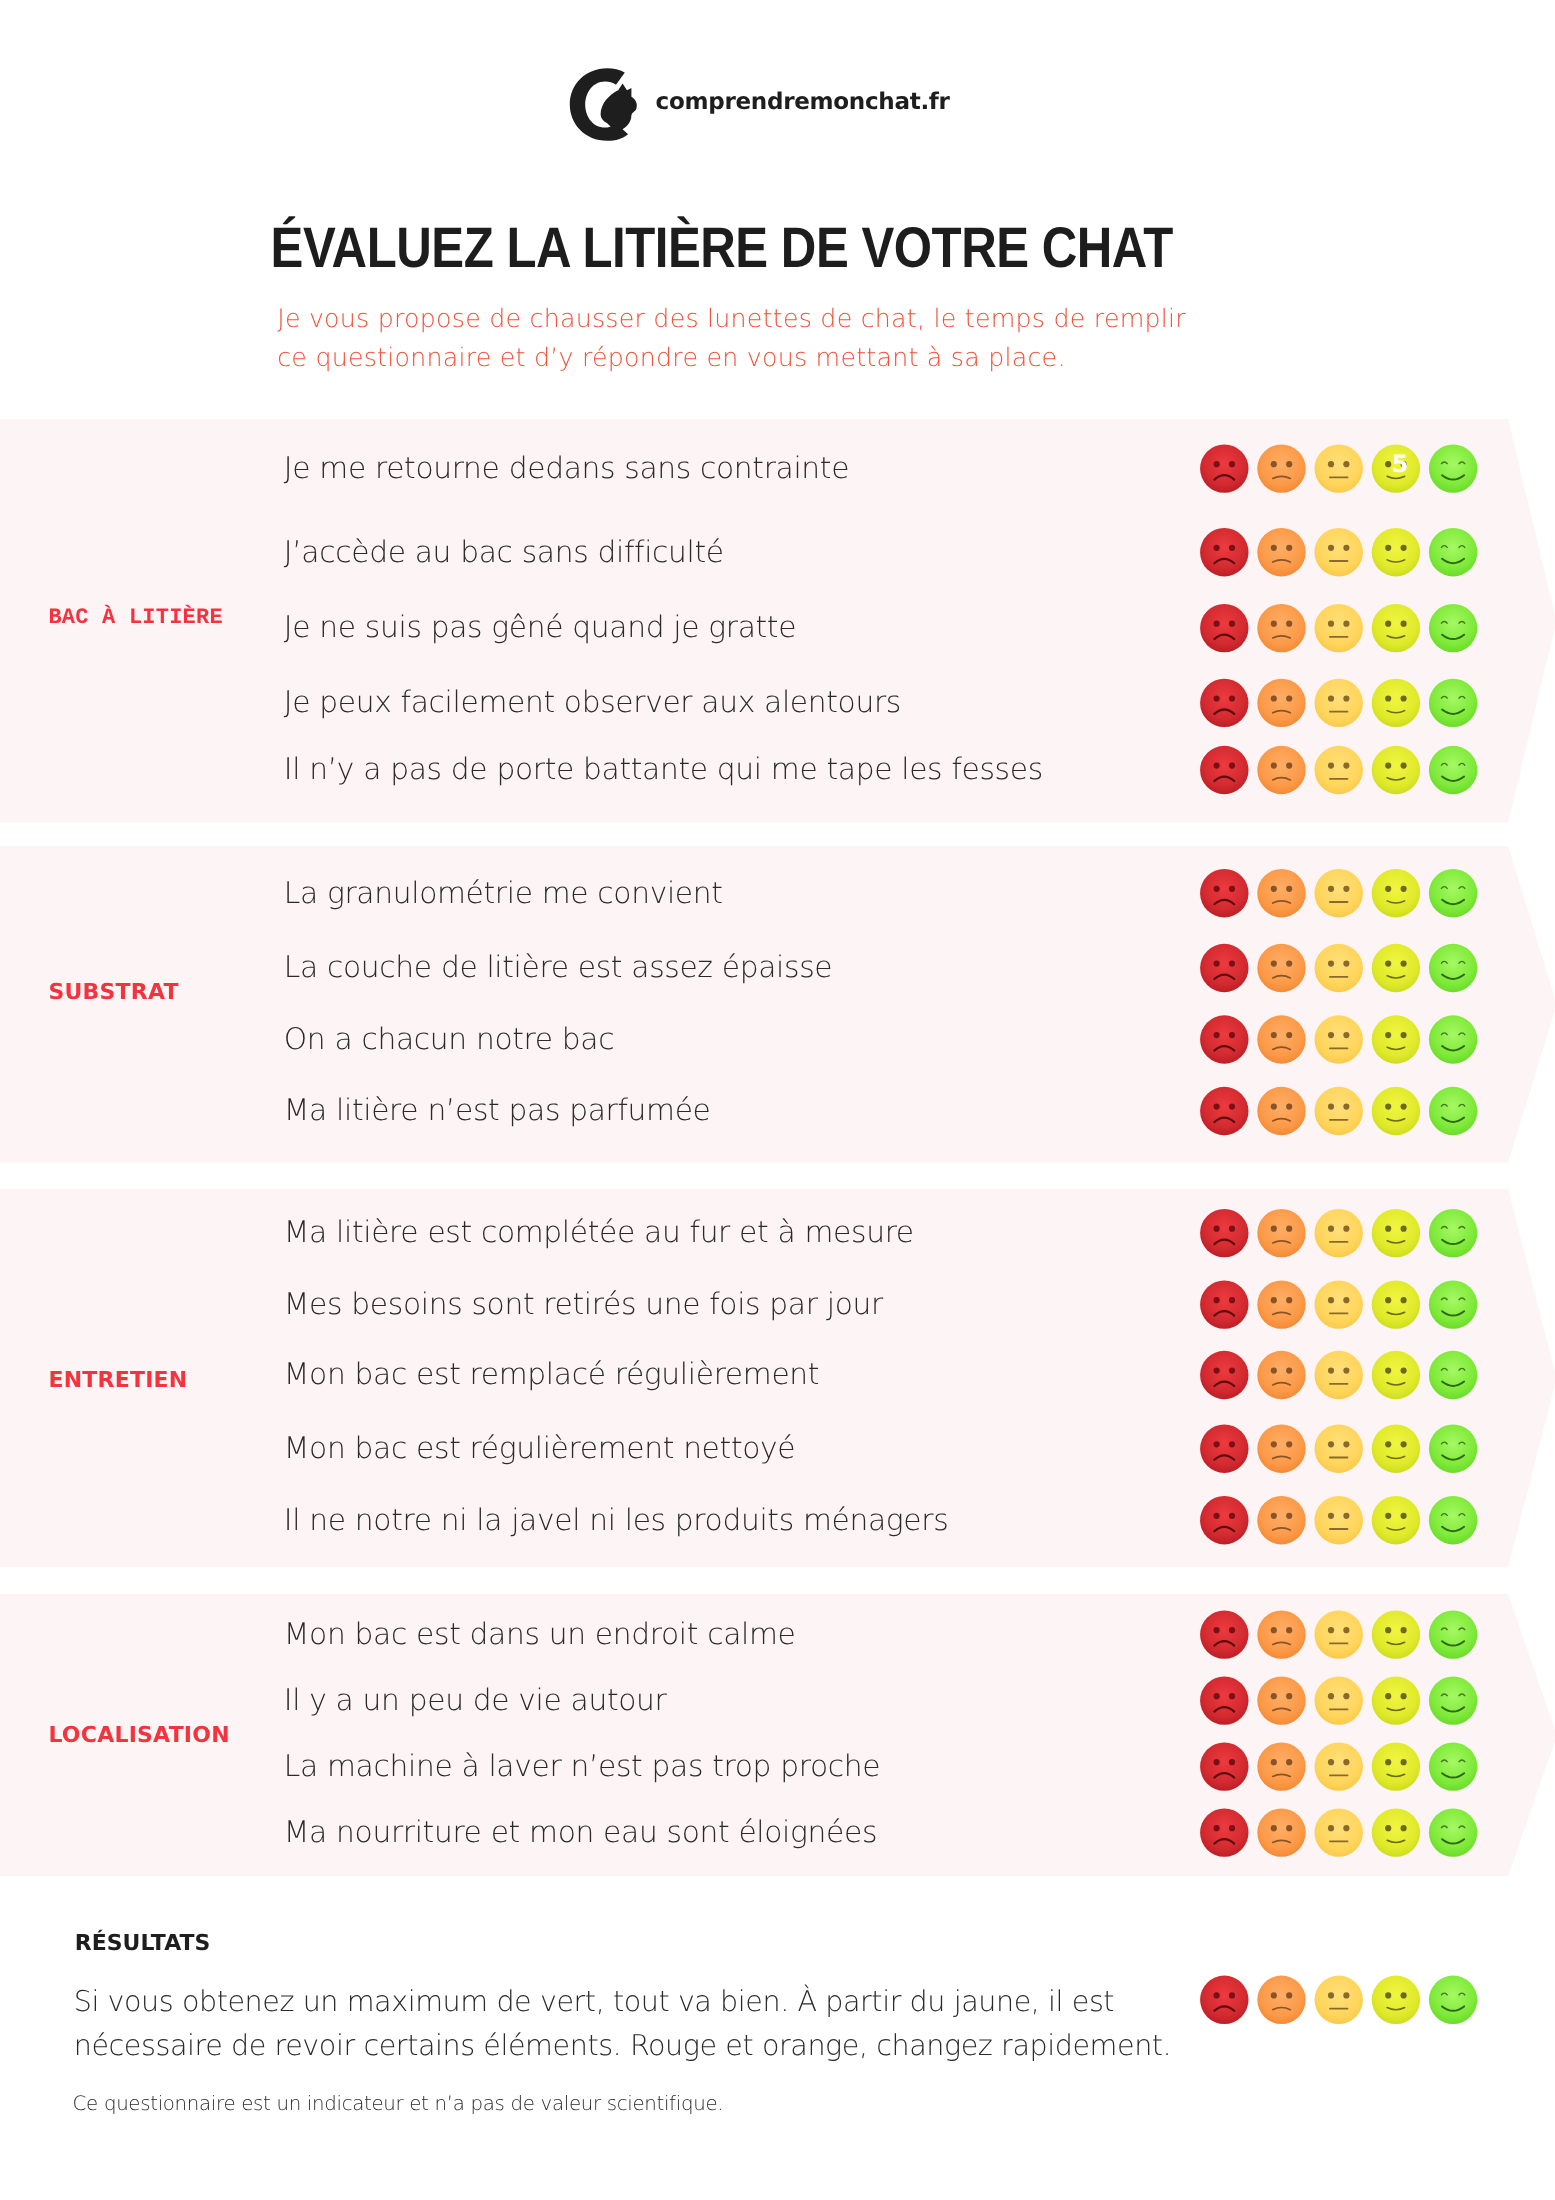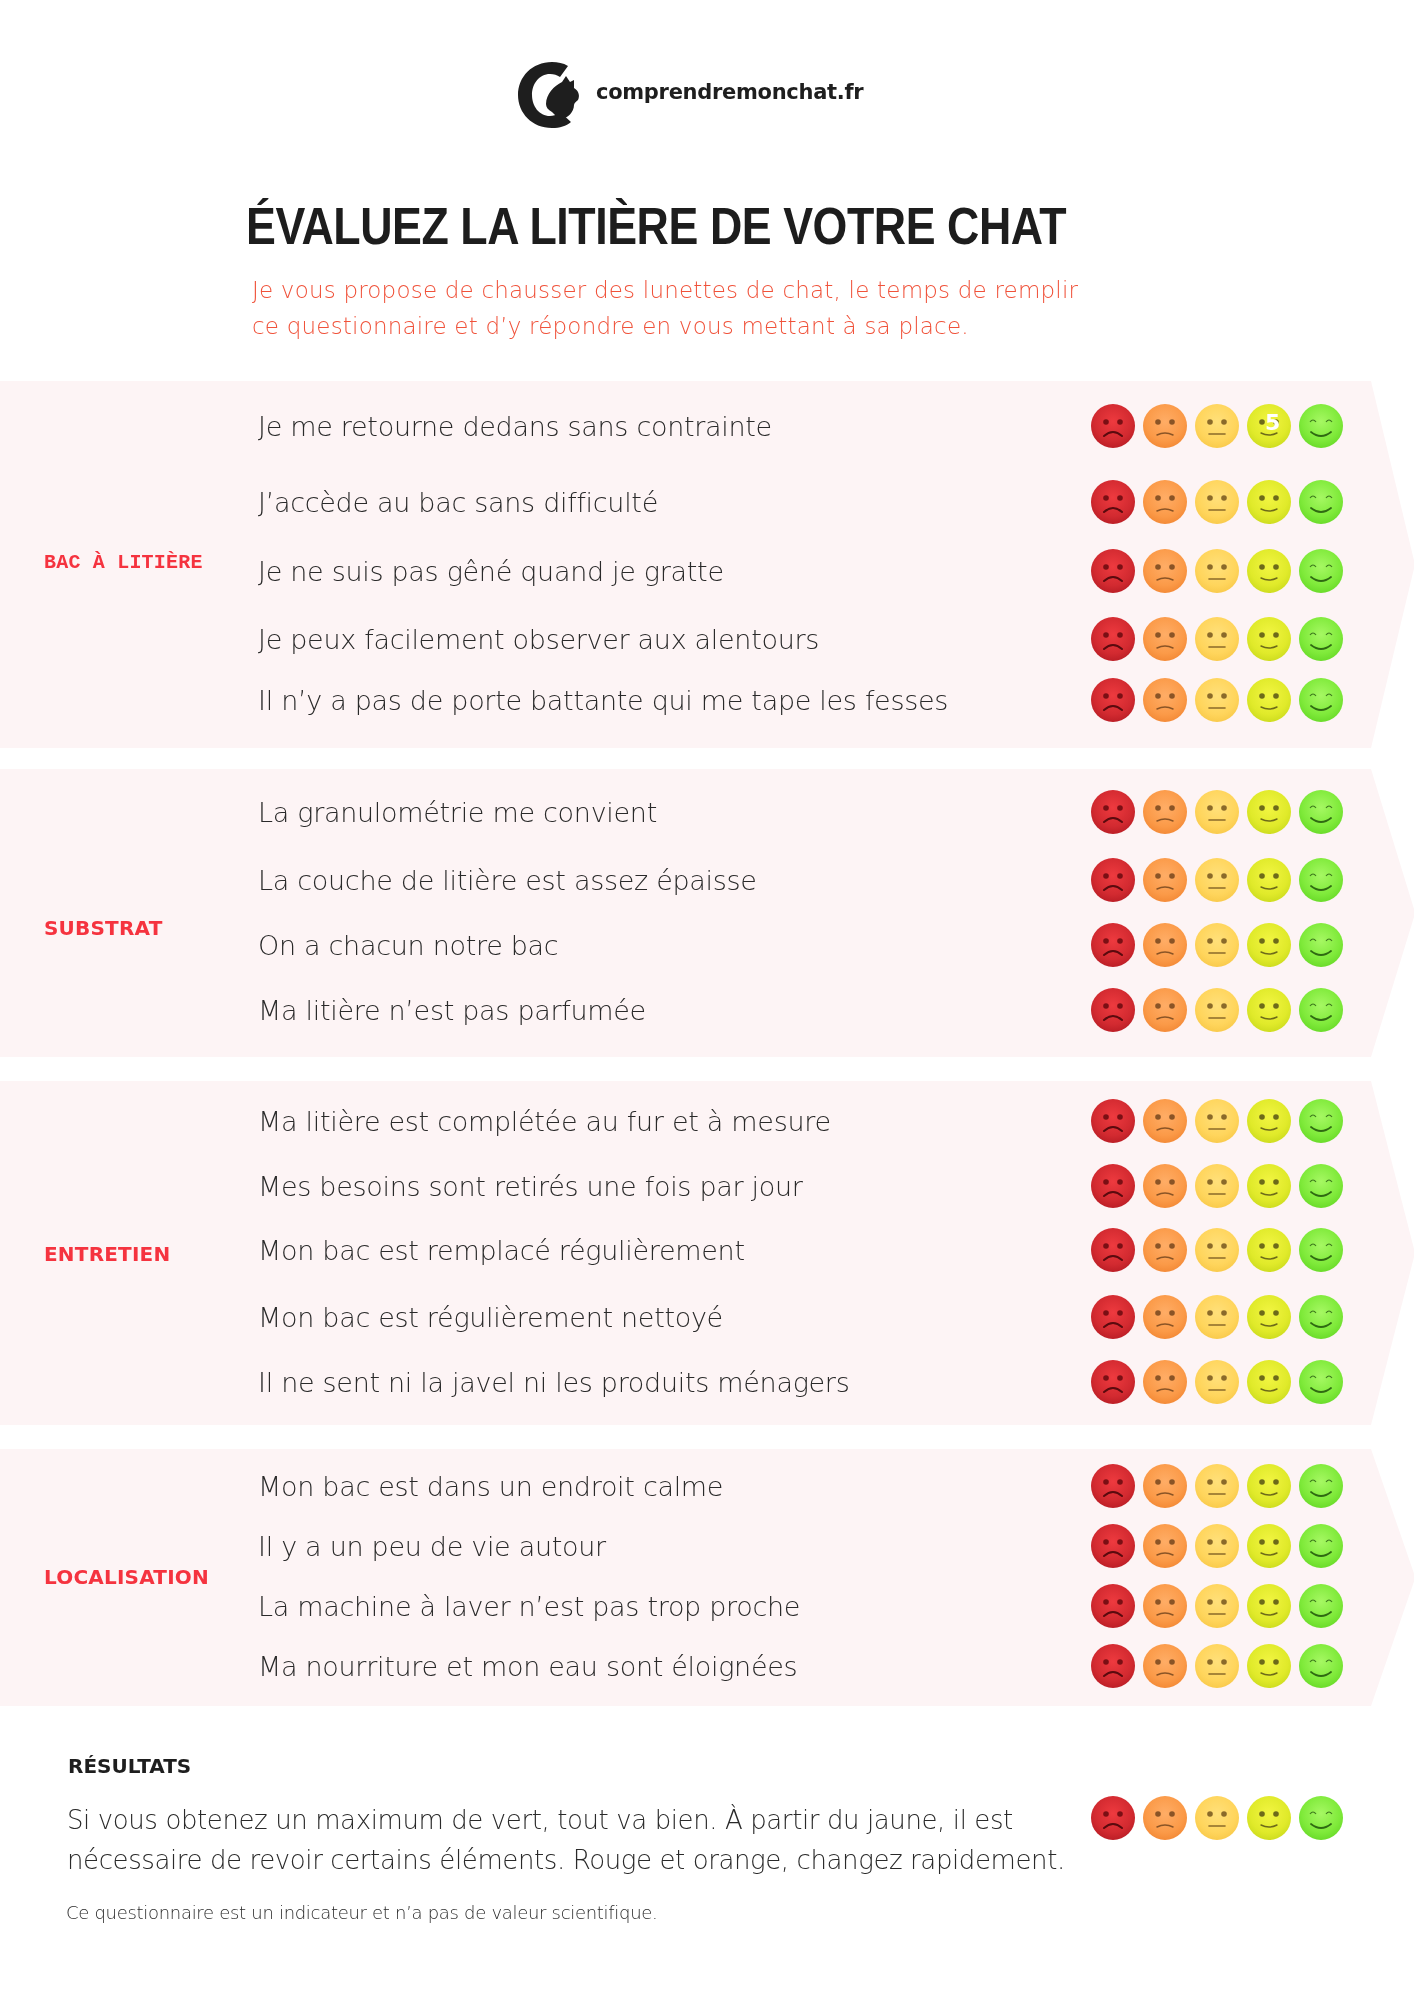--- a/index.html
+++ b/index.html
@@ -238,21 +238,21 @@
             <path d="M27 18 Q30 14 33 18" stroke="#3f7a1e" stroke-width="1.2" fill="none"></path>
             <path d="M12 28 Q22 36 32 28" stroke="#2f6a12" stroke-width="1.8" fill="none" stroke-linecap="round"></path>
           </svg>
         </div>
       </div>
     </div>
     <div class="section" style="top: 769px; height: 288px;">
       <svg class="bg" width="1414" height="288">
         <polygon points="0,0 1371,0 1414,140 1414,148 1371,288 0,288" fill="#fdf4f5"></polygon>
       </svg>
-      <div class="section-label" style="top: 159px;">SUBSTRAT</div>
+      <div class="section-label" style="top: 132px;">SUBSTRAT</div>
       <div class="q" style="top: 43px;">La granulométrie me convient</div>
       <div class="faces" style="top: 43px;">
         <div class="face f1">
           <svg width="44" height="44" viewBox="0 0 44 44">
             <circle cx="15" cy="18" r="2.8" fill="#7a0f14"></circle>
             <circle cx="29" cy="18" r="2.8" fill="#7a0f14"></circle>
             <path d="M13 32 Q22 24 31 32" stroke="#5a0a0e" stroke-width="2" fill="none" stroke-linecap="round"></path>
           </svg>
         </div>
         <div class="face f2">
@@ -549,21 +549,21 @@
           </svg>
         </div>
         <div class="face f5">
           <svg width="44" height="44" viewBox="0 0 44 44">
             <path d="M11 18 Q14 14 17 18" stroke="#3f7a1e" stroke-width="1.2" fill="none"></path>
             <path d="M27 18 Q30 14 33 18" stroke="#3f7a1e" stroke-width="1.2" fill="none"></path>
             <path d="M12 28 Q22 36 32 28" stroke="#2f6a12" stroke-width="1.8" fill="none" stroke-linecap="round"></path>
           </svg>
         </div>
       </div>
-      <div class="q" style="top: 301px;">Il ne sent ni la javel ni les produits ménagers</div>
+      <div class="q" style="top: 301px;">Il ne notre ni la javel ni les produits ménagers</div>
       <div class="faces" style="top: 301px;">
         <div class="face f1">
           <svg width="44" height="44" viewBox="0 0 44 44">
             <circle cx="15" cy="18" r="2.8" fill="#7a0f14"></circle>
             <circle cx="29" cy="18" r="2.8" fill="#7a0f14"></circle>
             <path d="M13 32 Q22 24 31 32" stroke="#5a0a0e" stroke-width="2" fill="none" stroke-linecap="round"></path>
           </svg>
         </div>
         <div class="face f2">
           <svg width="44" height="44" viewBox="0 0 44 44">

